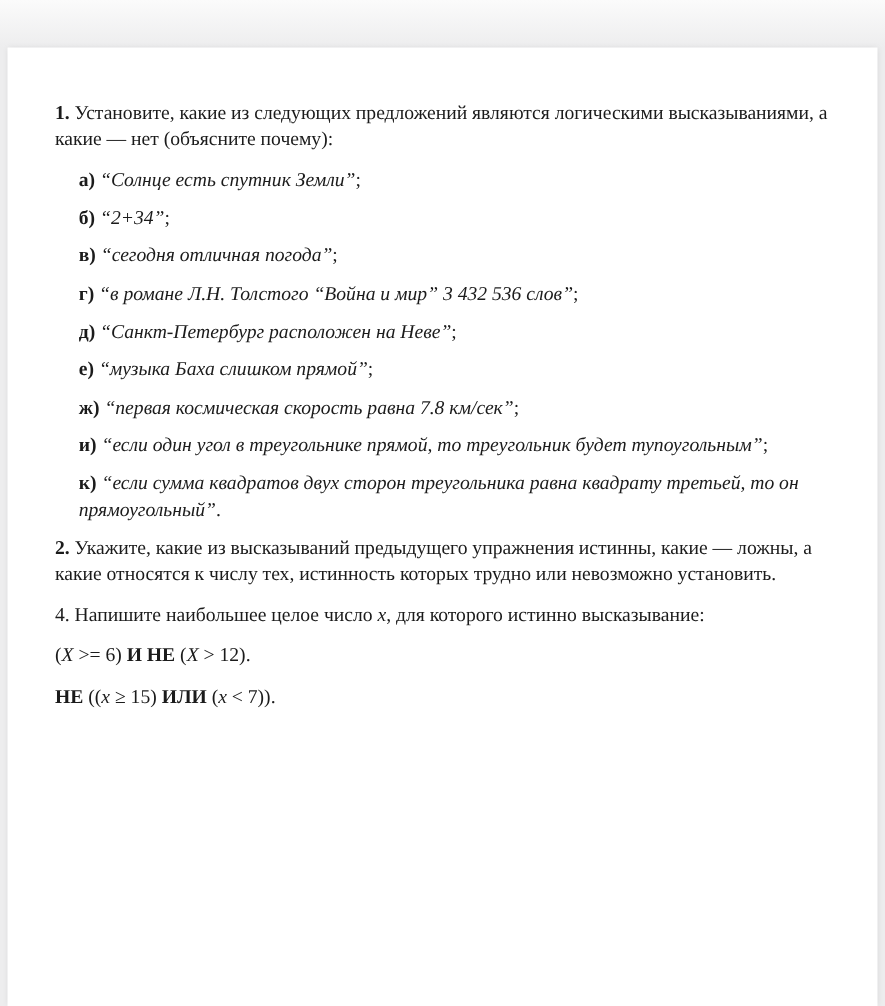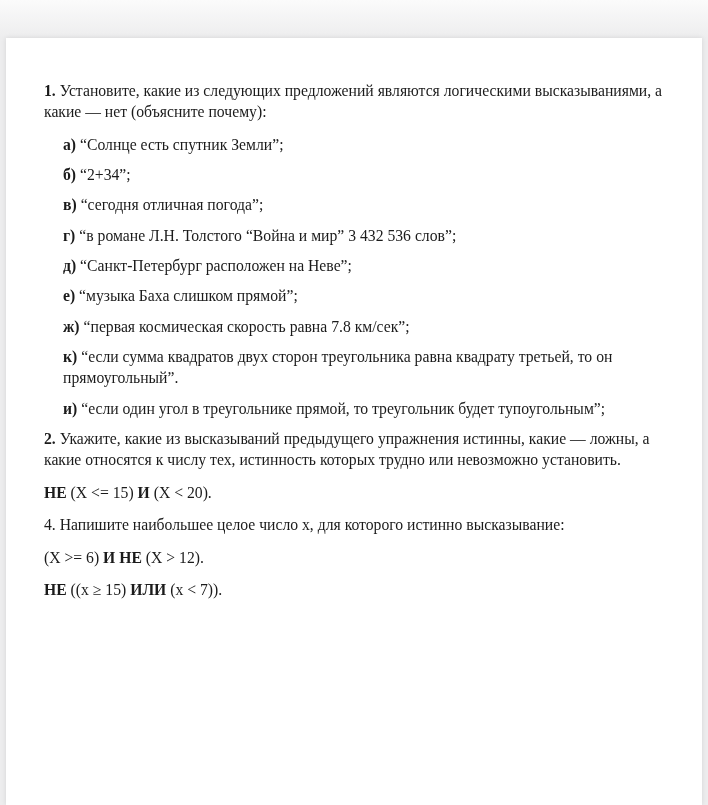--- a/index.html
+++ b/index.html
@@ -31,38 +31,37 @@
     width: 620px;
     color: #1b1b1b;
     font-size: 15.7px;
     line-height: 1.36;
   }
   .block { margin: 0 0 11px 0; }
   .block.para { }
   .block.item { padding-left: 19px; margin-bottom: 9px; }
   .block.formula { margin-top: 11px; }
   .b { font-weight: bold; }
-  .i { }
+  .i { font-style: italic; }
 </style>
 </head>
 <body>
 
 <div class="canvas">
   <div class="page">
     <div class="content">
         <div class="block para"><span class="b">1. </span><span>Установите, какие из следующих предложений являются логическими высказываниями, а какие — нет (объясните почему):</span></div>
         <div class="block item"><span class="b">а) </span><span class="i">“Солнце есть спутник Земли”</span><span>;</span></div>
         <div class="block item"><span class="b">б) </span><span class="i">“2+34”</span><span>;</span></div>
         <div class="block item"><span class="b">в) </span><span class="i">“сегодня отличная погода”</span><span>;</span></div>
         <div class="block item"><span class="b">г) </span><span class="i">“в романе Л.Н. Толстого “Война и мир” 3 432 536 слов”</span><span>;</span></div>
         <div class="block item"><span class="b">д) </span><span class="i">“Санкт-Петербург расположен на Неве”</span><span>;</span></div>
         <div class="block item"><span class="b">е) </span><span class="i">“музыка Баха слишком прямой”</span><span>;</span></div>
         <div class="block item"><span class="b">ж) </span><span class="i">“первая космическая скорость равна 7.8 км/сек”</span><span>;</span></div>
+        <div class="block item"><span class="b">и) </span><span class="i">“если один угол в треугольнике прямой, то треугольник будет тупоугольным”</span><span>;</span></div>
         <div class="block item"><span class="b">к) </span><span class="i">“если сумма квадратов двух сторон треугольника равна квадрату третьей, то он прямоугольный”</span><span>.</span></div>
-        <div class="block item"><span class="b">и) </span><span class="i">“если один угол в треугольнике прямой, то треугольник будет тупоугольным”</span><span>;</span></div>
         <div class="block para"><span class="b">2. </span><span>Укажите, какие из высказываний предыдущего упражнения истинны, какие — ложны, а какие относятся к числу тех, истинность которых трудно или невозможно установить.</span></div>
-        <div class="block formula"><span class="b">НЕ</span><span> (</span><span class="i">X</span><span> &lt;= 15) </span><span class="b">И</span><span> (</span><span class="i">X</span><span> &lt; 20).</span></div>
         <div class="block para"><span>4. Напишите наибольшее целое число </span><span class="i">x</span><span>, для которого истинно высказывание:</span></div>
         <div class="block formula"><span>(</span><span class="i">X</span><span> &gt;= 6) </span><span class="b">И НЕ</span><span> (</span><span class="i">X</span><span> &gt; 12).</span></div>
         <div class="block formula"><span class="b">НЕ</span><span> ((</span><span class="i">x</span><span> ≥ 15) </span><span class="b">ИЛИ</span><span> (</span><span class="i">x</span><span> &lt; 7)).</span></div>
       </div>
   </div>
 </div>
 
 </body></html>

